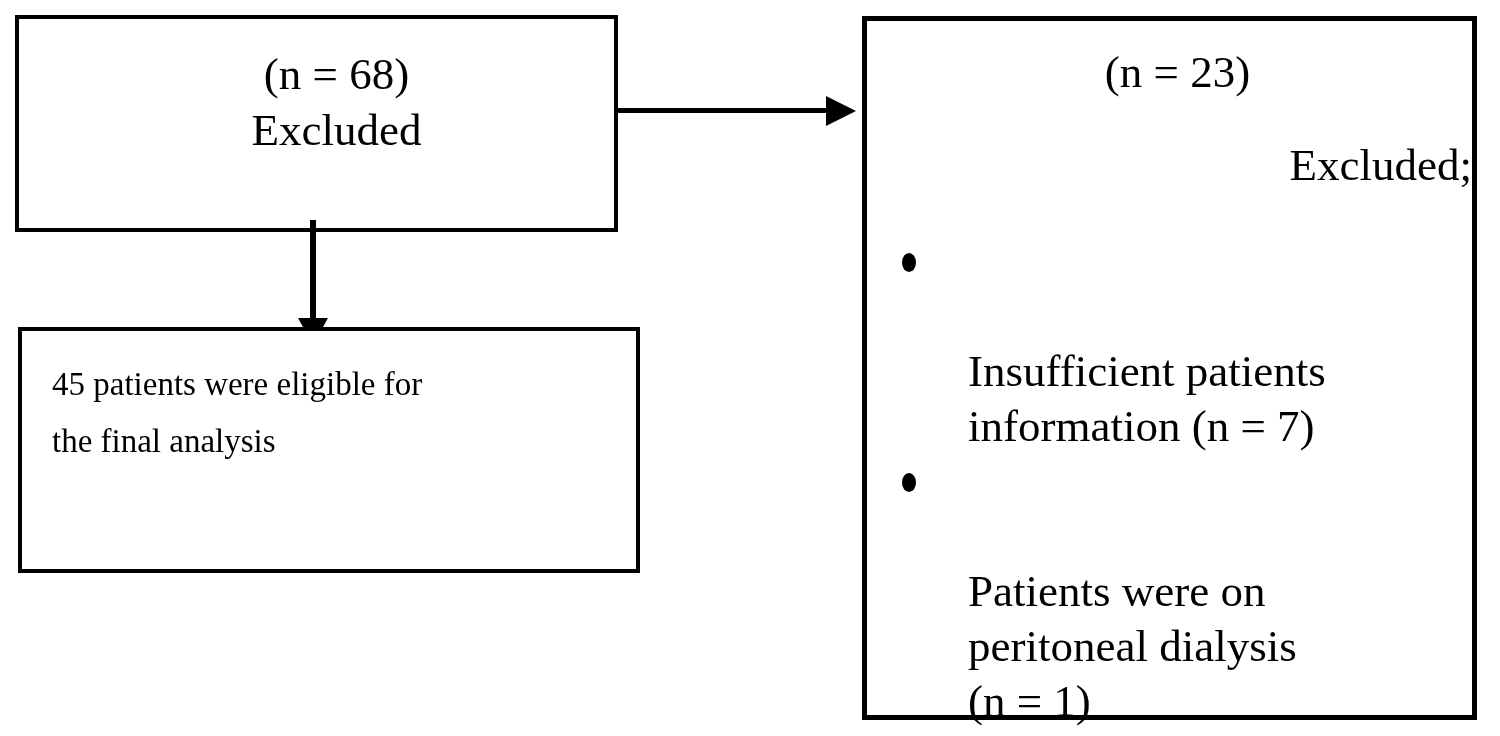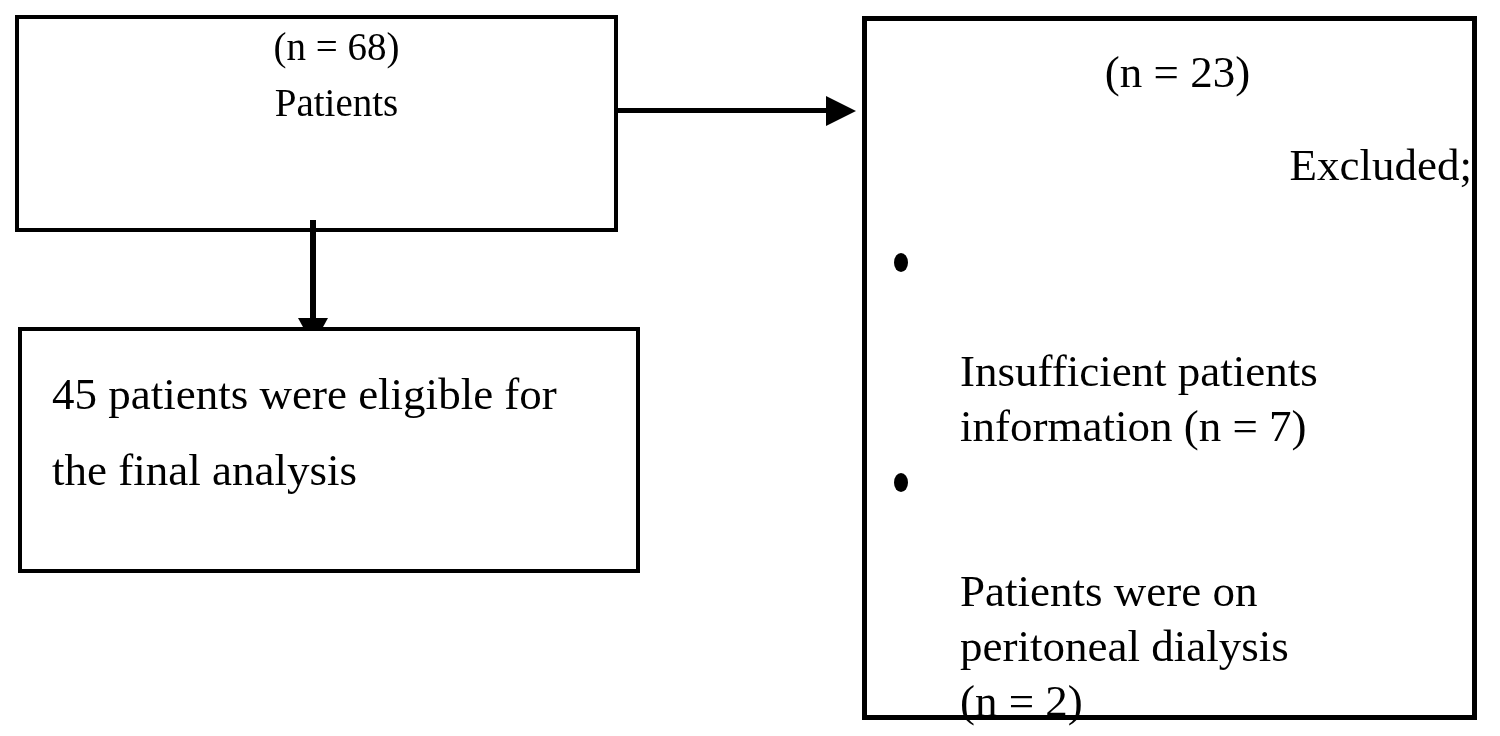--- a/index.html
+++ b/index.html
@@ -21,31 +21,32 @@
     box-sizing: border-box;
     border: 4px solid var(--border, #000000);
     background: var(--background, #ffffff);
   }
   .box-screened {
     left: 15px; top: 15px;
     width: 603px; height: 217px;
   }
   .screened-text {
     text-align: center;
-    font-size: 39px;
+    font-size: 45px;
     line-height: 56px;
+    padding-top: 27px;
     margin-left: 40px;
   }
   .box-eligible {
     left: 18px; top: 327px;
     width: 622px; height: 246px;
   }
   .eligible-text {
-    font-size: 45px;
-    line-height: 76px;
+    font-size: 33px;
+    line-height: 57px;
     padding: 25px 14px 0 30px;
     white-space: pre-line;
   }
   .box-excluded {
     left: 862px; top: 16px;
     width: 615px; height: 704px;
     border-width: 5px;
   }
   .excluded-count {
     text-align: center;
@@ -63,20 +64,21 @@
     list-style: none;
     margin: 41px 0 0 0;
     padding: 0;
     font-size: 45px;
     line-height: 55px;
   }
   .bullet-list li {
     position: relative;
     padding-left: 93px;
     white-space: pre-line;
+    margin-left: 8px;
   }
   .dot {
     position: absolute;
     left: 27px;
     top: 19px;
     width: 14px;
     height: 19px;
     background: var(--text, #000000);
     border-radius: 50%;
   }
@@ -107,21 +109,21 @@
   }
 </style>
 </head>
 <body>
 
 <div class="canvas">
 
   <div class="box box-screened">
     <div class="screened-text">
       <div>(n = 68)</div>
-      <div>Patients</div>
+      <div>Excluded</div>
     </div>
   </div>
 
   <div class="arrow-part arrow-down-line"></div>
   <div class="arrow-part arrow-down-head"></div>
 
   <div class="arrow-part arrow-right-line"></div>
   <div class="arrow-part arrow-right-head"></div>
 
   <div class="box box-eligible">
@@ -135,21 +137,21 @@
     <ul class="bullet-list">
       <li>
         <span class="dot"></span>
         <span>Insufficient patients
 information (n = 7)</span>
       </li>
       <li>
         <span class="dot"></span>
         <span>Patients were on
 peritoneal dialysis
- (n = 2)</span>
+ (n = 1)</span>
       </li>
       <li>
         
         
       </li>
     </ul>
   </div>
 
 </div>
 

